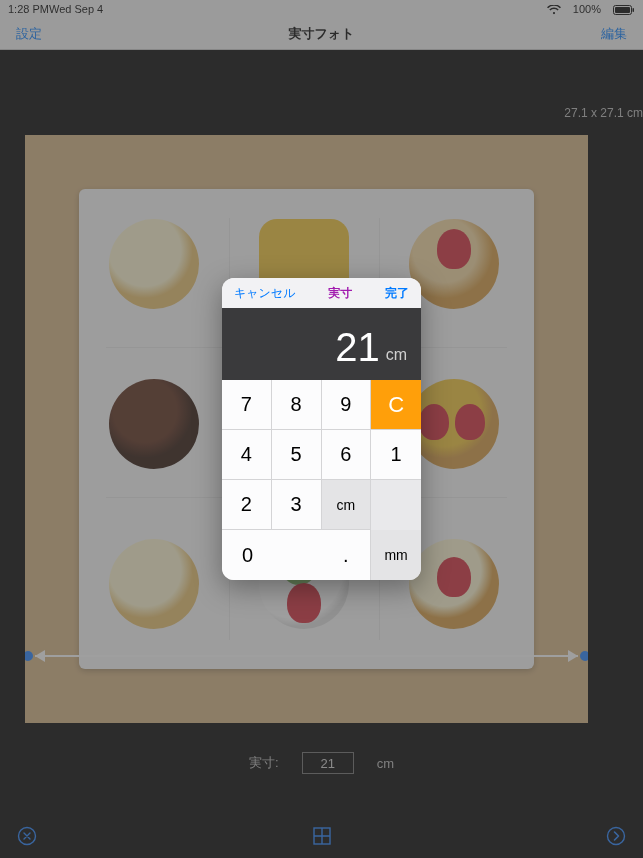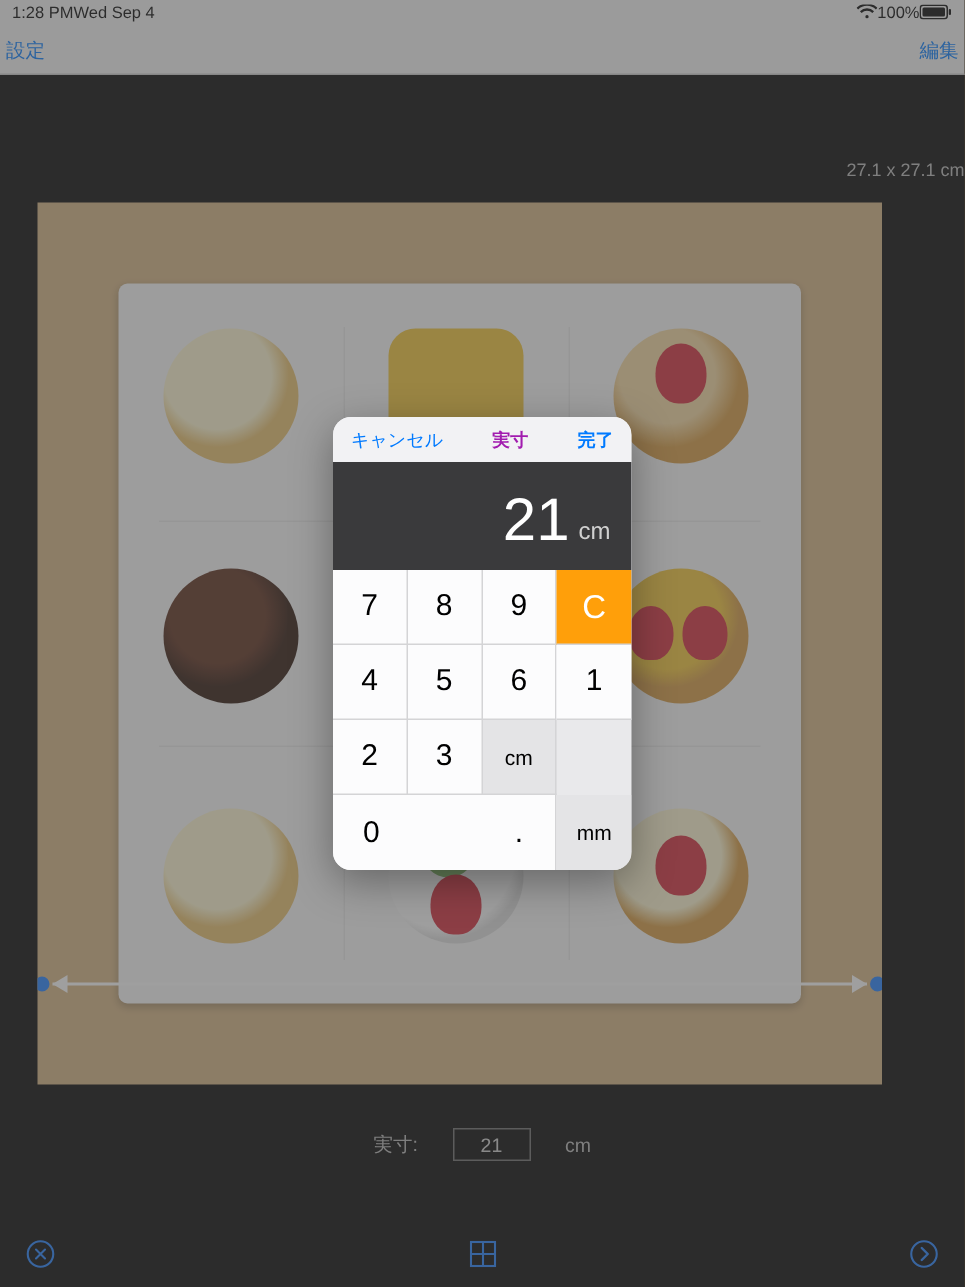--- a/index.html
+++ b/index.html
@@ -14,29 +14,29 @@
     }
 
     
     .status-bar {
       position: absolute; top: 0; left: 0; right: 0; height: 18px;
       display: flex; justify-content: space-between; align-items: center;
       padding: 0 8px; font-size: 11px; color: #000; background: #f7f7f7;
       z-index: 10;
     }
     .status-left { display: flex; gap: 0; }
-    .status-right { display: flex; gap: 0; align-items: flex-start; }
+    .status-right { display: flex; gap: 12px; align-items: flex-end; }
     .wifi-icon, .battery-icon { display: inline-flex; align-items: center; }
 
     
     .nav-bar {
       position: absolute; top: 18px; left: 0; right: 0; height: 32px;
       background: #f7f7f7; border-bottom: 1px solid #c9c9c9;
       display: flex; align-items: center; justify-content: space-between;
-      padding: 0 4px; z-index: 10;
+      padding: 0 16px; z-index: 10;
     }
     .nav-title { position: absolute; left: 0; right: 0; text-align: center; font-size: 13px; font-weight: 600; color: #000; pointer-events: none; }
     .nav-btn { color: #007aff; font-size: 13px; cursor: pointer; }
 
     
     .main-area {
       position: absolute; top: 50px; left: 0; right: 0; bottom: 0;
       background: #000;
     }
     .dim-label {
@@ -174,20 +174,21 @@
           <rect x="0.5" y="0.5" width="18" height="9" rx="2" fill="none" stroke="#000"></rect>
           <rect x="2" y="2" width="15" height="6" rx="1" fill="#000"></rect>
           <rect x="19.5" y="3" width="1.5" height="4" rx="0.7" fill="#000"></rect>
         </svg>
     </span>
   </div>
 </div>
 
 <div class="nav-bar">
   <span class="nav-btn">設定</span>
+  <span class="nav-title">実寸フォト</span>
   <span class="nav-btn">編集</span>
 </div>
 
 <div class="main-area">
   <div class="dim-label">27.1 x 27.1 cm</div>
 
   <div class="photo-frame">
     <div class="plate">
       <div class="treat t1"></div>
       <div class="treat t2"></div>

